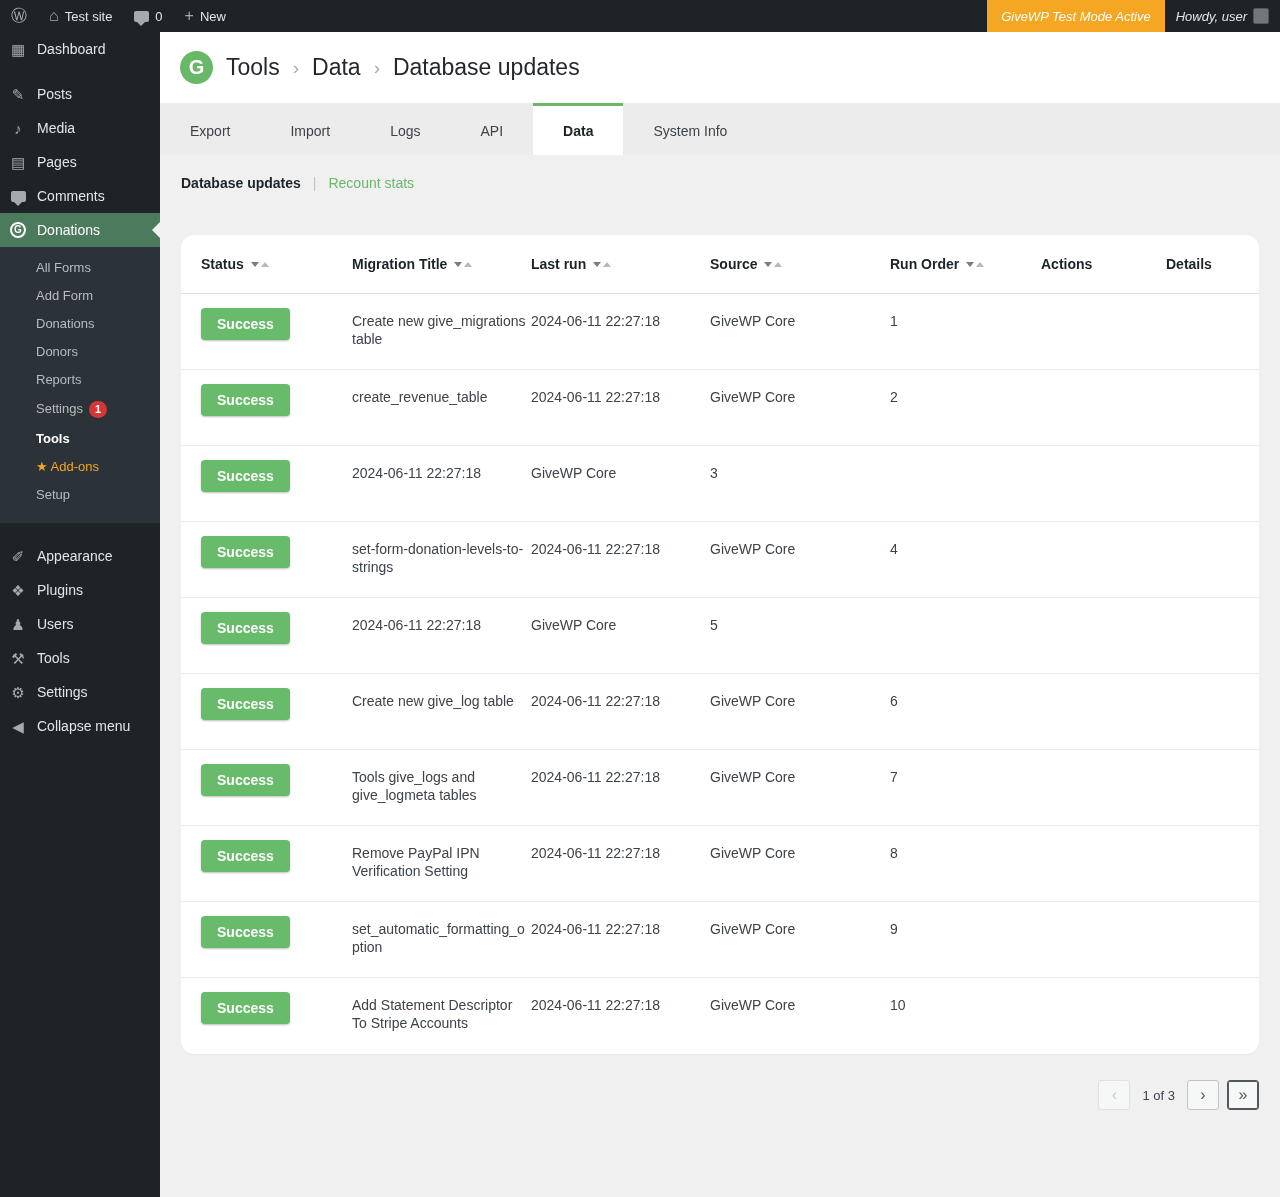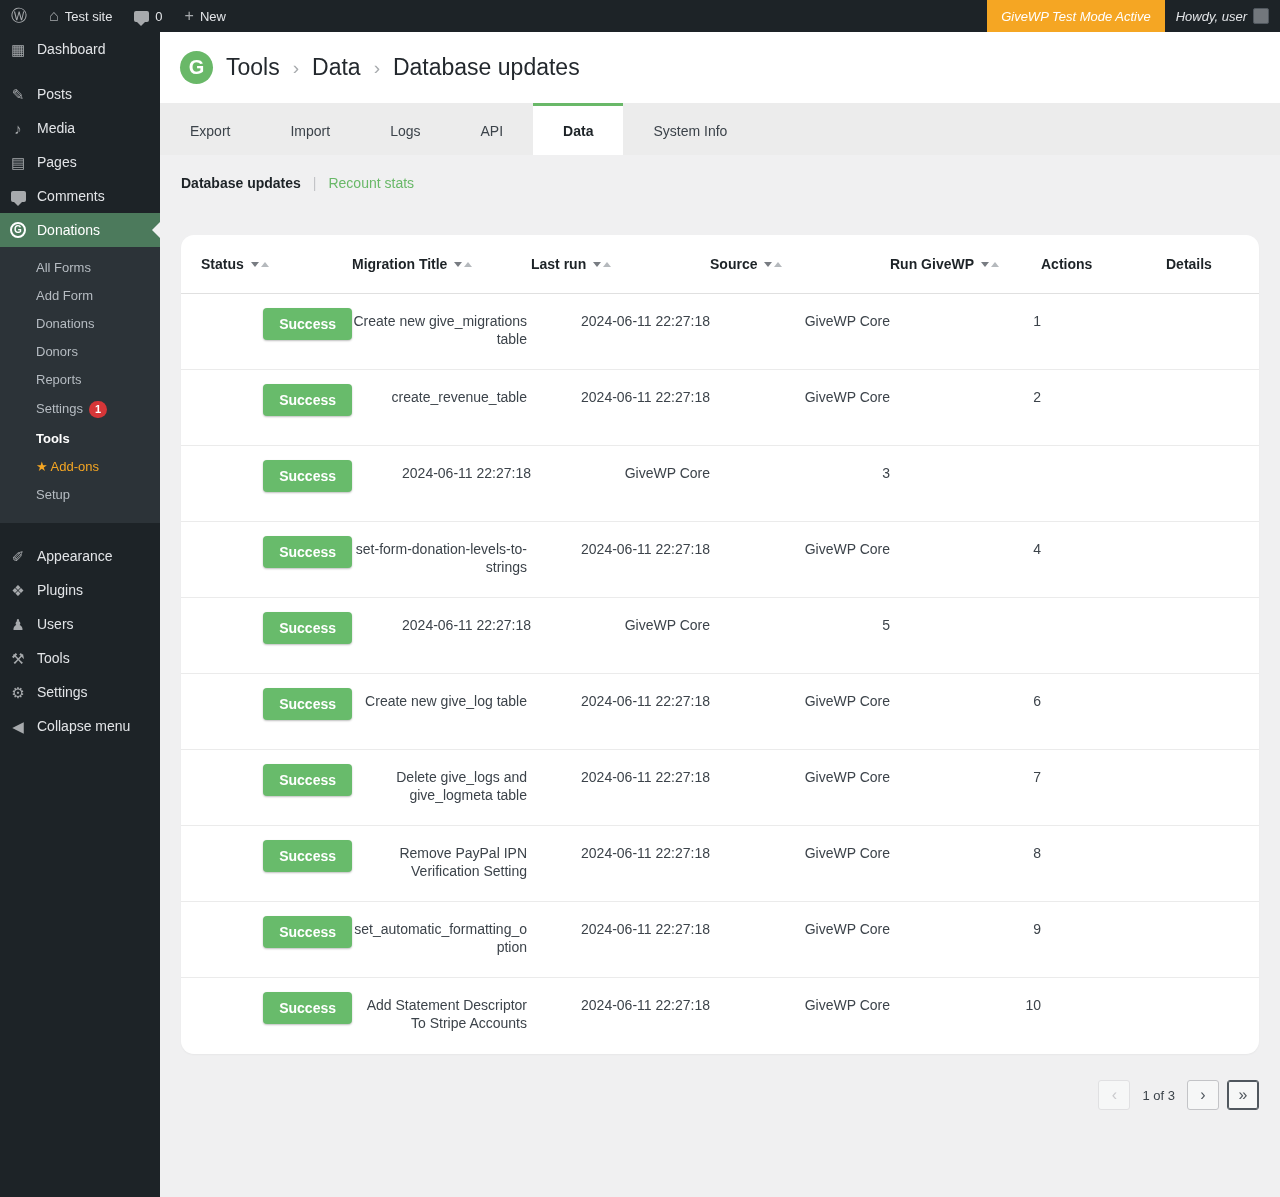--- a/index.html
+++ b/index.html
@@ -82,21 +82,21 @@
   .thead, .trow{
     display:grid; grid-template-columns:151px 179px 179px 180px 151px 125px 1fr;
     padding-left:20px;
   }
   .thead{ align-items:center; height:59px; border-bottom:1px solid #e0e0e0; font-size:14px; font-weight:bold; color:#1d2327; }
   .th{ display:flex; align-items:center; gap:7px; }
   .sort{ display:inline-flex; gap:2px; align-items:center; }
   .tri-down{ width:0; height:0; border-left:4px solid transparent; border-right:4px solid transparent; border-top:5px solid #787c82; }
   .tri-up{ width:0; height:0; border-left:4px solid transparent; border-right:4px solid transparent; border-bottom:5px solid #b5b9bd; }
 
-  .trow{ padding-top:18px; padding-bottom:4px; min-height:76px; align-items:start; font-size:14px; color:#3c434a; border-bottom:1px solid #ebebeb;text-align:right; }
+  .trow{ padding-top:18px; padding-bottom:4px; min-height:76px; align-items:start; font-size:14px; color:#3c434a; border-bottom:1px solid #ebebeb; }
   .trow:last-child{ border-bottom:none; }
   .cell{ line-height:1.3; }
   .cell-title{ overflow-wrap:anywhere; word-break:break-word; padding-right:4px; }
   .badge-success{
     display:inline-block; background:#68bb6b; color:#fff; font-weight:bold; font-size:14px;
     padding:7px 16px; border-radius:4px; box-shadow:0 1px 2px rgba(0,0,0,0.25); margin-top:-4px;
   }
 
   .pagination{ display:flex; justify-content:flex-end; align-items:center; gap:8px; margin-top:26px; font-size:13px; color:#3c434a; }
   .page-btn{
@@ -264,21 +264,21 @@
             </span>
         </div>
         <div class="th">
           <span>Source</span>
           <span class="sort">
               <span class="tri-down"></span>
               <span class="tri-up"></span>
             </span>
         </div>
         <div class="th">
-          <span>Run GiveWP</span>
+          <span>Run Order</span>
           <span class="sort">
               <span class="tri-down"></span>
               <span class="tri-up"></span>
             </span>
         </div>
         <div class="th">
           <span>Actions</span>
         </div>
         <div class="th">
           <span>Details</span>
@@ -338,21 +338,21 @@
         <div class="cell cell-title">Create new give_log table</div>
         <div class="cell">2024-06-11 22:27:18</div>
         <div class="cell">GiveWP Core</div>
         <div class="cell">6</div>
         <div class="cell"></div>
         <div class="cell"></div>
       </div>
 
       <div class="trow">
         <div class="cell"><span class="badge-success">Success</span></div>
-        <div class="cell cell-title">Delete give_logs and give_logmeta table</div>
+        <div class="cell cell-title">Tools give_logs and give_logmeta tables</div>
         <div class="cell">2024-06-11 22:27:18</div>
         <div class="cell">GiveWP Core</div>
         <div class="cell">7</div>
         <div class="cell"></div>
         <div class="cell"></div>
       </div>
 
       <div class="trow">
         <div class="cell"><span class="badge-success">Success</span></div>
         <div class="cell cell-title">Remove PayPal IPN Verification Setting</div>

